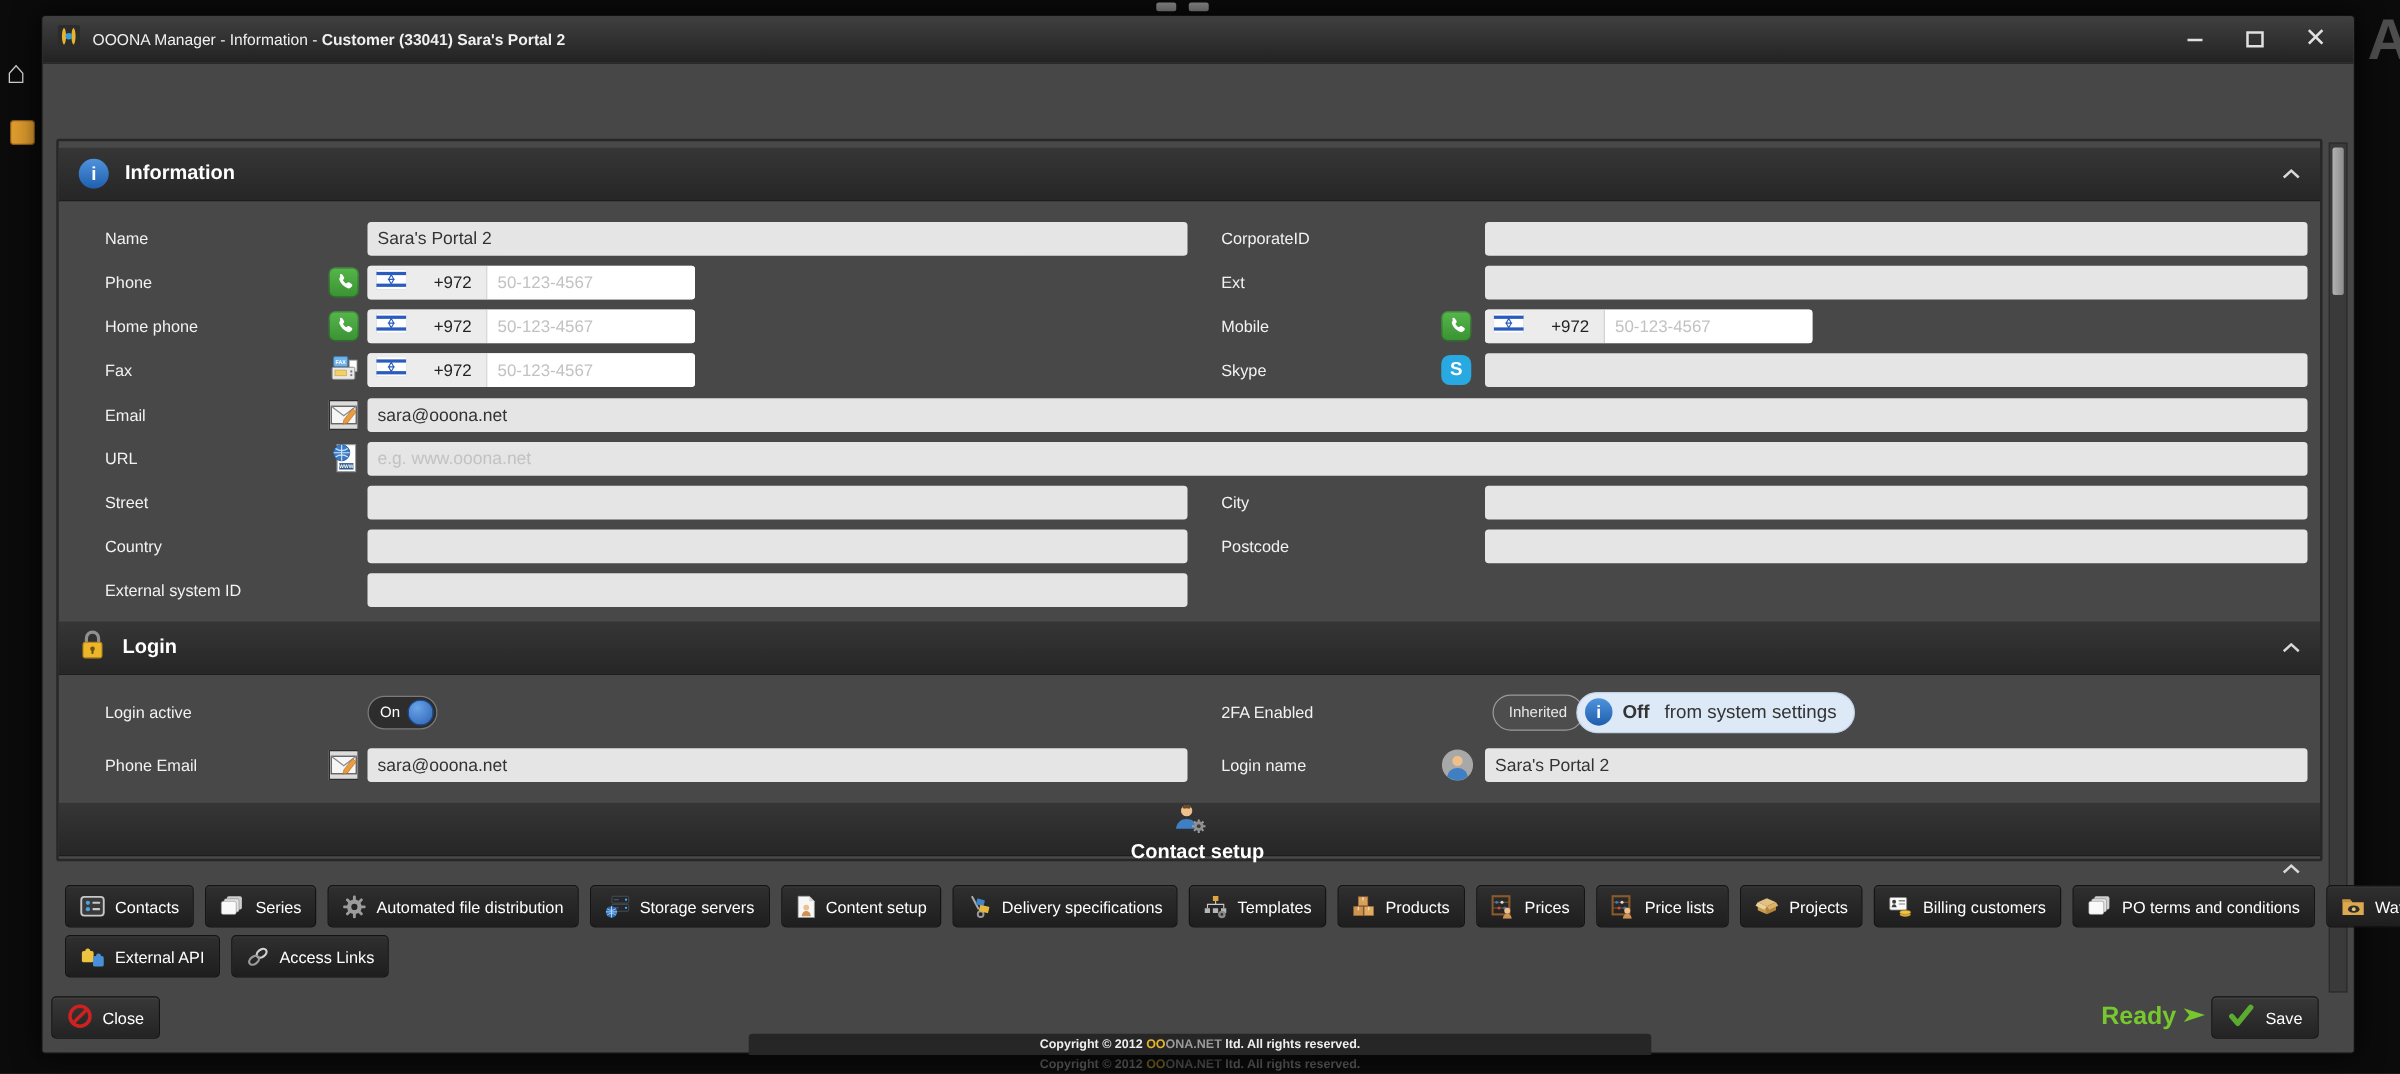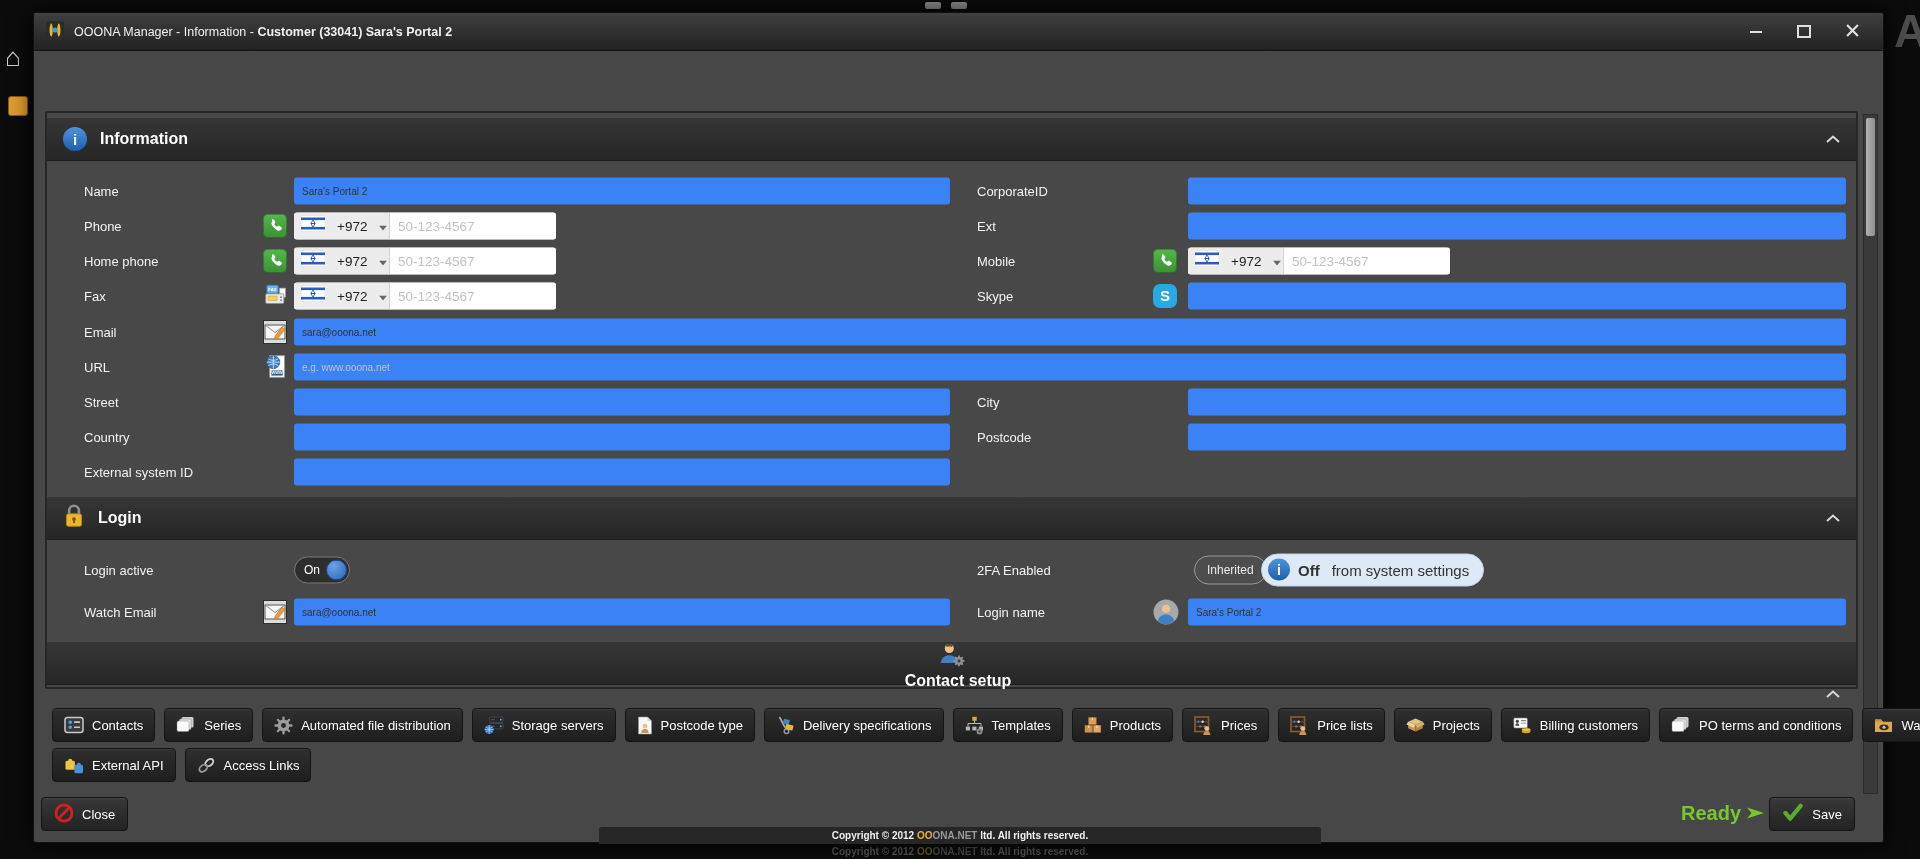--- a/index.html
+++ b/index.html
@@ -63,30 +63,30 @@
   .lbl{position:absolute;top:50%;transform:translateY(-50%);color:#f2f2f2;font-size:13px;white-space:nowrap;margin-left:22px;}
   .lb1{left:15px;} .lb2{left:908px;}
   .fico{position:absolute;top:50%;transform:translateY(-50%);display:flex;align-items:center;justify-content:center;}
   .i1{left:216px;} .i2{left:1106px;}
   .fico.green{width:24px;height:24px;border-radius:5px;background:linear-gradient(#55b74b,#3a9133);box-shadow:inset 0 0 0 1px rgba(0,0,0,.25);}
   .fico.boxed{width:24px;height:24px;background:#dcdcdc;border:1px solid #2e2e2e;box-sizing:border-box;}
   .fico.plain{width:26px;height:26px;}
   .fico.skype{width:24px;height:24px;border-radius:7px;background:#29a9e1;color:#fff;font-weight:bold;font-size:15px;}
   .tinput{
     position:absolute;top:50%;transform:translateY(-50%);height:27px;box-sizing:border-box;
-    border:none;border-radius:3px;background:#3b82f6;color:#333;font-size:10px;padding:0 8px;
+    border:none;border-radius:3px;background:#e5e5e5;color:#333;font-size:14px;padding:0 8px;
     font-family:"Liberation Sans", sans-serif;outline:none;
   }
   .tinput::placeholder{color:#c2c2c2;}
   .f1{left:247px;width:656px;} .f2{left:1141px;width:658px;} .ffull{left:247px;width:1552px;}
   .intl{
     position:absolute;top:50%;transform:translateY(-50%);height:27px;width:262px;box-sizing:border-box;
     background:#fff;border-radius:3px;display:flex;overflow:hidden;
   }
-  .intl .prefix{width:96px;background:#ececec;border-right:1px solid #d2d2d2;display:flex;align-items:center;gap:12px;padding:0 7px;box-sizing:border-box;}
+  .intl .prefix{width:96px;background:#ececec;border-right:1px solid #d2d2d2;display:flex;align-items:center;gap:22px;padding:0 7px;box-sizing:border-box;}
   .intl .dial{font-size:13.5px;color:#222;}
   .intl input{flex:1;border:none;min-width:0;font-size:13.5px;color:#333;padding:0 8px;font-family:"Liberation Sans", sans-serif;outline:none;}
   .intl input::placeholder{color:#c2c2c2;}
   .il1{left:247px;} .il2{left:1141px;}
 
   
   .toggle{
     position:absolute;left:247px;top:50%;transform:translateY(-50%);
     width:56px;height:27px;border-radius:14px;background:#2d2d2d;border:1px solid #7a7a7a;box-sizing:border-box;
     display:flex;align-items:center;padding-left:9px;color:#fff;font-size:12px;
@@ -374,21 +374,21 @@
       <span class="lbl lb2">2FA Enabled</span>
       <span class="pill">Inherited</span>
       <span class="info-badge">
         <span class="bi">i</span>
         <b>Off</b>
           <span class="rest">from system settings</span>
       </span>
     </div>
 
     <div class="prow" style="top:485px;">
-      <span class="lbl lb1">Watch Email</span>
+      <span class="lbl lb1">Phone Email</span>
       <span class="fico boxed i1">
           <svg viewBox="0 0 22 22" width="22" height="22">
             <rect x="1" y="4" width="20" height="14" fill="#f6f6f6" stroke="#555" stroke-width="1"></rect>
             <path d="M1 4l10 7.5L21 4" fill="none" stroke="#8a8a8a" stroke-width="1"></path>
             <path d="M11 15l7-9 3 2.3-7 9-3.4 1z" fill="#eb9c3e" stroke="#a86a1e" stroke-width="0.5"></path>
           </svg>
         </span>
       <input class="tinput f1" value="sara@ooona.net" style="">
       <span class="lbl lb2">Login name</span>
       <span class="fico plain i2">
@@ -480,21 +480,21 @@
       </div>
       <div class="tab">
         <span class="tico">
           <svg viewBox="0 0 16 19" width="16" height="19">
             <path d="M1.5 1h9l4 4v13h-13z" fill="#f7f7f7" stroke="#999" stroke-width="0.6"></path>
             <path d="M10.5 1l4 4h-4z" fill="#d5d5d5"></path>
             <circle cx="8" cy="10" r="2.3" fill="#eec08c"></circle>
             <path d="M4.3 17c.3-2.8 1.8-4.2 3.7-4.2s3.4 1.4 3.7 4.2z" fill="#cd9356"></path>
           </svg>
         </span>
-        <span>Postcode type</span>
+        <span>Content setup</span>
       </div>
       <div class="tab">
         <span class="tico">
           <svg viewBox="0 0 19 19" width="19" height="19">
             <path d="M3.5 1l5.5 10.5" stroke="#aaa" stroke-width="1.7" fill="none"></path>
             <circle cx="10.5" cy="15.3" r="2.3" fill="none" stroke="#999" stroke-width="1.5"></circle>
             <rect x="7.2" y="3.4" width="6.3" height="4.8" rx="0.6" fill="#3f86c9" transform="rotate(14 10.3 5.8)"></rect>
             <rect x="9.5" y="8.6" width="7.6" height="5.2" rx="0.6" fill="#e6b83e" transform="rotate(14 13.3 11.2)"></rect>
           </svg>
         </span>

